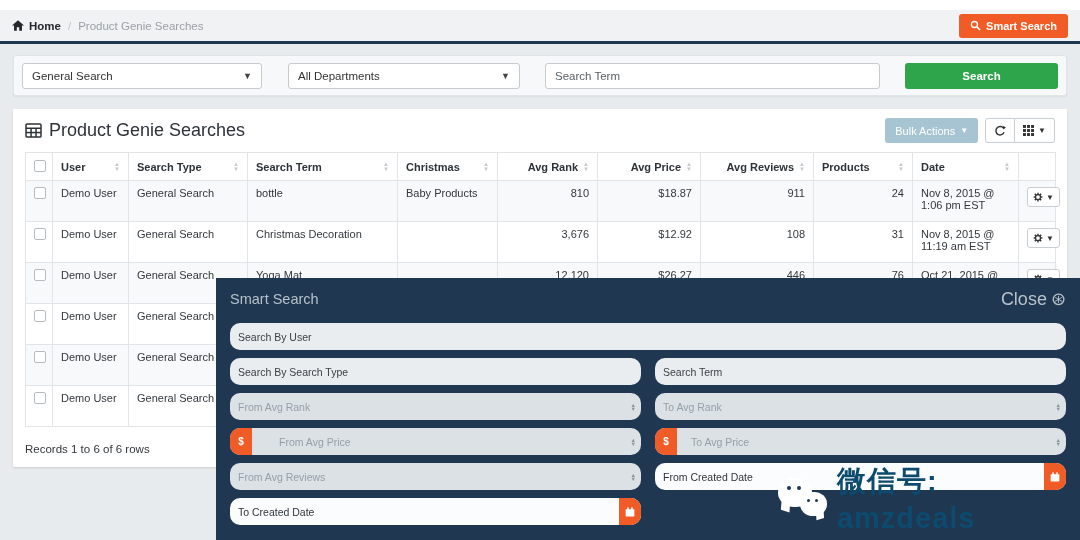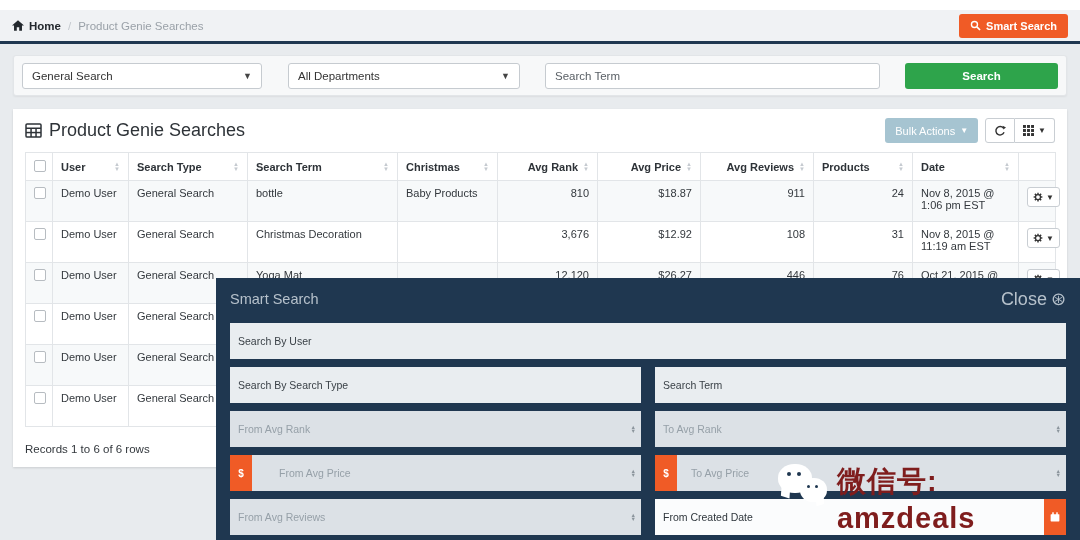--- a/index.html
+++ b/index.html
@@ -66,41 +66,41 @@
   .records { padding-top:16px; font-size:11.5px; color:#33383d; }
 
   
   .modal { position:absolute; left:216px; top:278px; width:864px; height:262px;
            background:#1f3750; z-index:10; padding:10px 14px 0 14px; }
   .modal-head { display:flex; align-items:center; justify-content:space-between;
            color:#b6c1cb; margin-bottom:13px; }
   .modal-title { font-size:14.5px; }
   .modal-close { font-size:18px; display:flex; align-items:center; gap:4px; cursor:pointer; color:#b6c1cb; }
   .mgrid { display:grid; grid-template-columns:1fr 1fr; gap:8px 14px; }
-  .mfield { height:36px; background:#e9edf0; border-radius:0; display:flex; align-items:center; overflow:hidden; }
+  .mfield { height:27px; background:#e9edf0; border-radius:10px; display:flex; align-items:center; overflow:hidden; }
   .mfield.full { grid-column:1 / 3; }
   .mfield input { flex:1; height:100%; border:none; outline:none; background:transparent;
            font-family:"Liberation Sans", sans-serif; font-size:10.5px; color:#333; padding:0 8px; min-width:0; }
   .mfield input::placeholder { color:#3a4147; }
   .mfield.numf { background:#dce1e6; }
   .mfield.numf input::placeholder { color:#96a0a8; }
   .mfield.datef { background:#fbfcfd; }
   .mfield.datef input::placeholder { color:#2f363c; }
   .addon { width:22px; height:100%; background:#f05b26; color:#fff; font-size:10px; font-weight:bold;
            display:flex; align-items:center; justify-content:center; flex:none; }
   .spin { display:flex; flex-direction:column; line-height:4px; font-size:5.5px; color:#8b949c;
            padding-right:5px; cursor:pointer; }
   .cal-btn { width:22px; height:100%; background:#f05b26; border:none; flex:none;
            display:flex; align-items:center; justify-content:center; cursor:pointer; }
   .msearch-btn { display:block; margin:18px auto 0 auto; background:#2ea44b; border:none; border-radius:2px;
            color:#fff; font-size:10.5px; font-weight:bold; padding:5px 13px; cursor:pointer; }
 
   
   .watermark { position:absolute; left:778px; top:462px; z-index:20; display:flex;
-           align-items:flex-start; gap:8px; color:#7f1d1d; }
+           align-items:center; gap:8px; color:#0c4a6e; }
   .wm-text { font-size:29px; font-weight:bold; letter-spacing:1px; }
   .wechat { position:relative; width:52px; height:46px; }
   .wc-b1 { position:absolute; left:0; top:2px; width:34px; height:29px; background:#fff; border-radius:48%; }
   .wc-b1:after { content:""; position:absolute; left:3px; bottom:-4px; width:9px; height:9px;
            background:#fff; transform:rotate(18deg) skew(14deg); }
   .wc-b2 { position:absolute; right:2px; top:16px; width:27px; height:24px; background:#fff; border-radius:48%; }
   .wc-b2:after { content:""; position:absolute; right:3px; bottom:-3px; width:8px; height:8px;
            background:#fff; transform:rotate(-18deg) skew(-14deg); }
   .eye { position:absolute; width:4px; height:4px; background:#1f3750; border-radius:50%; }
 </style>

